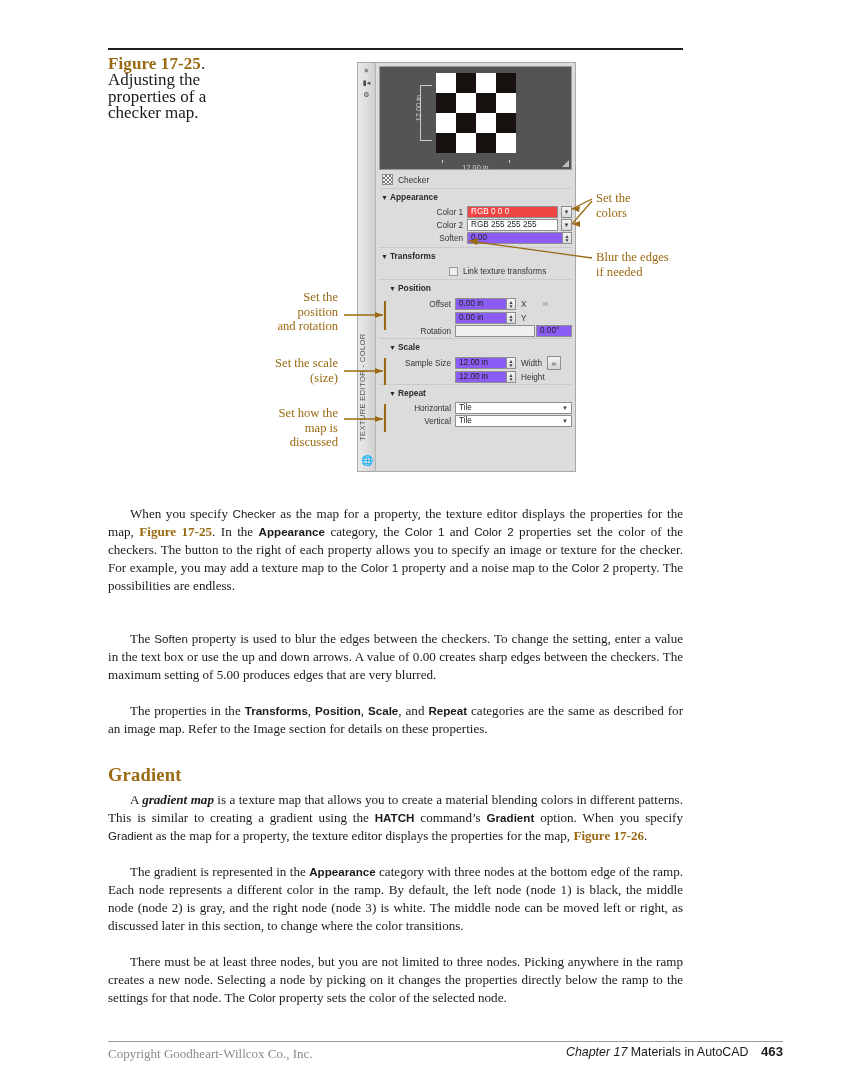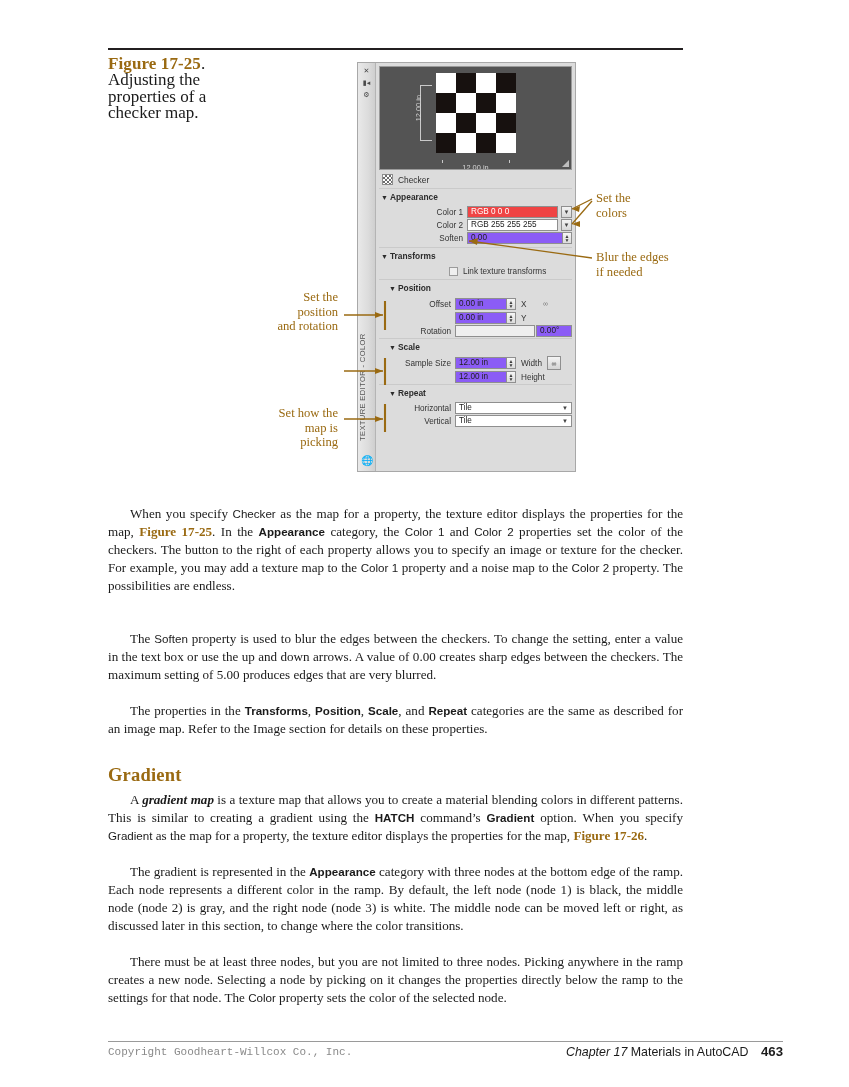--- a/index.html
+++ b/index.html
@@ -343,22 +343,22 @@
   
   .foot-rule {
     position: absolute;
     left: 108px; top: 1041px;
     width: 675px; height: 1px;
     background: #9a9a9a;
   }
   .foot-left {
     position: absolute;
     left: 108px; top: 1046px;
-    font-family: Liberation Mono, monospace;
-    font-size: 11px;
+    font-family: Liberation Serif, serif;
+    font-size: 13px;
     color: #8a8a8a;
   }
   .foot-right {
     position: absolute;
     right: 66px; top: 1044px;
     font-family: Liberation Sans, sans-serif;
     font-size: 12.4px;
     color: #1a1a1a;
     white-space: nowrap;
   }
@@ -542,25 +542,29 @@
     <span style="white-space:pre-line">Blur the edges
 if needed</span>
   </div>
 
   <div class="callout left" style="left:196px; top:290px; width:142px;">
     <span style="white-space:pre-line">Set the
 position
 and rotation</span>
   </div>
 
+  <div class="callout left" style="left:196px; top:356px; width:142px;">
+    <span style="white-space:pre-line">Set the scale
+(size)</span>
+  </div>
 
   <div class="callout left" style="left:196px; top:406px; width:142px;">
     <span style="white-space:pre-line">Set how the
 map is
-picking</span>
+discussed</span>
   </div>
 
   <svg class="leaders" viewBox="0 0 849 1087" xmlns="http://www.w3.org/2000/svg">
 
     <path d="M592 199 L572 209" stroke="#9a6a12" stroke-width="1.3" fill="none"></path>
     <polygon points="572,209 580,206 579,212" fill="#9a6a12"></polygon>
 
     <path d="M592 201 L572 224" stroke="#9a6a12" stroke-width="1.3" fill="none"></path>
     <polygon points="572,224 580,221 580,227" fill="#9a6a12"></polygon>
 

